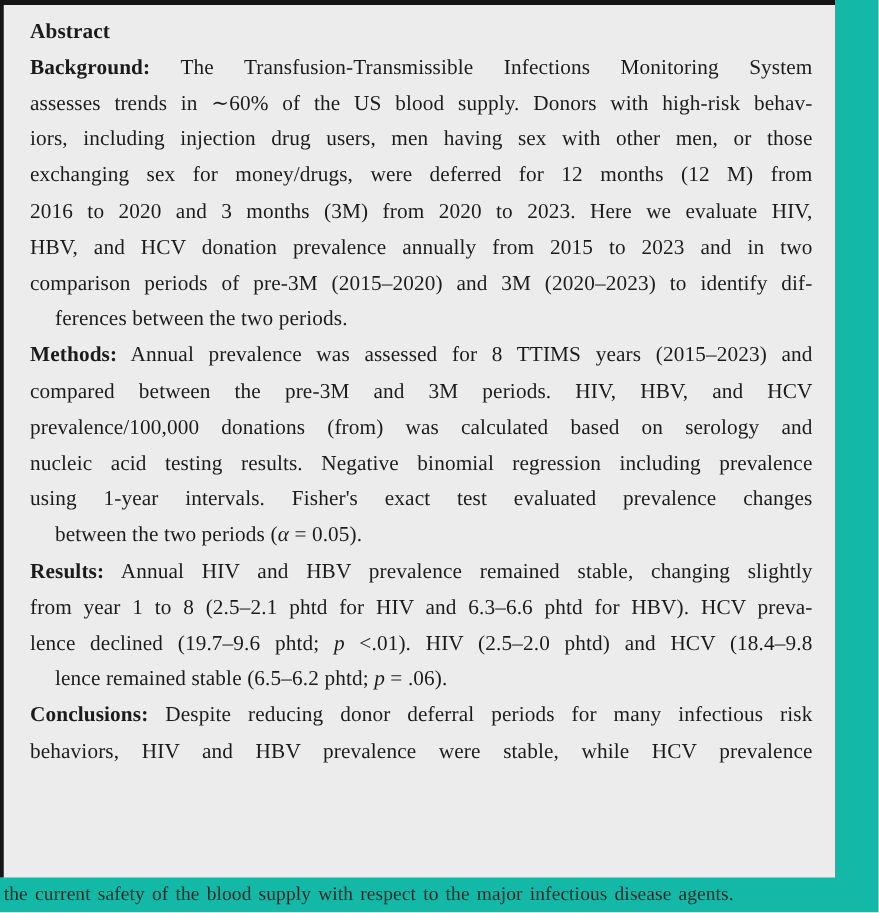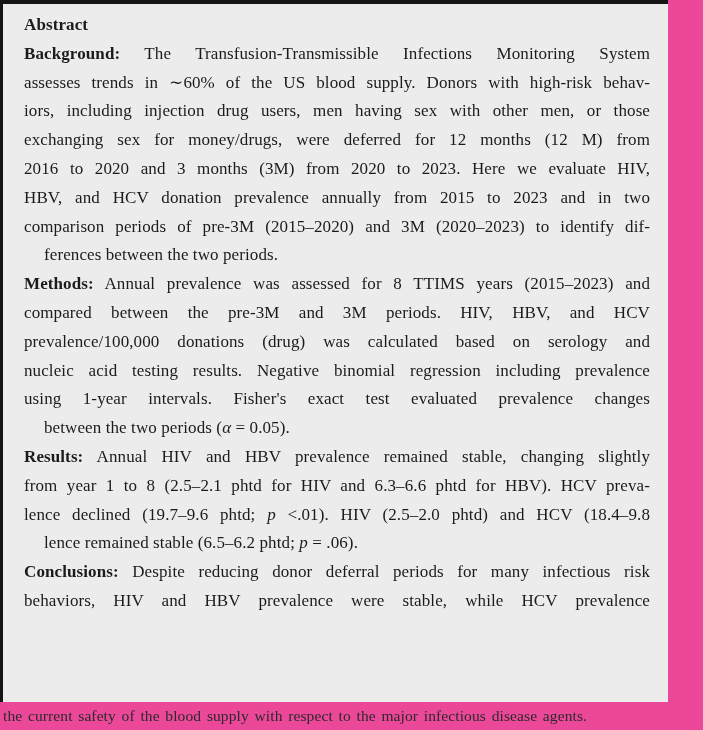--- a/index.html
+++ b/index.html
@@ -8,21 +8,21 @@
     background: #ffffff;
     width: 703px;
     height: 730px;
     overflow: hidden;
     font-family: "Liberation Serif", "DejaVu Serif", serif;
   }
   .page {
     position: relative;
     width: 703px;
     height: 730px;
-    background: #ec4899;
+    background: #14b8a6;
   }
   .abstract-box {
     box-sizing: border-box;
     width: 668px;
     height: 702px;
     background: #ececec;
     border-top: 4px solid #151515;
     border-left: 3px solid #151515;
     padding: 7px 18px 0 21px;
     overflow: hidden;
@@ -72,21 +72,21 @@
         <div class="line"><strong>Background:</strong> The Transfusion-Transmissible Infections Monitoring System</div>
         <div class="line">assesses trends in ∼60% of the US blood supply. Donors with high-risk behav-</div>
         <div class="line">iors, including injection drug users, men having sex with other men, or those</div>
         <div class="line">exchanging sex for money/drugs, were deferred for 12 months (12 M) from</div>
         <div class="line">2016 to 2020 and 3 months (3M) from 2020 to 2023. Here we evaluate HIV,</div>
         <div class="line">HBV, and HCV donation prevalence annually from 2015 to 2023 and in two</div>
         <div class="line">comparison periods of pre-3M (2015–2020) and 3M (2020–2023) to identify dif-</div>
         <div class="line last">ferences between the two periods.</div>
         <div class="line"><strong>Methods:</strong> Annual prevalence was assessed for 8 TTIMS years (2015–2023) and</div>
         <div class="line">compared between the pre-3M and 3M periods. HIV, HBV, and HCV</div>
-        <div class="line">prevalence/100,000 donations (drug) was calculated based on serology and</div>
+        <div class="line">prevalence/100,000 donations (from) was calculated based on serology and</div>
         <div class="line">nucleic acid testing results. Negative binomial regression including prevalence</div>
         <div class="line">using 1-year intervals. Fisher's exact test evaluated prevalence changes</div>
         <div class="line last">between the two periods (<i>α</i> = 0.05).</div>
         <div class="line"><strong>Results:</strong> Annual HIV and HBV prevalence remained stable, changing slightly</div>
         <div class="line">from year 1 to 8 (2.5–2.1 phtd for HIV and 6.3–6.6 phtd for HBV). HCV preva-</div>
         <div class="line">lence declined (19.7–9.6 phtd; <i>p</i> &lt;.01). HIV (2.5–2.0 phtd) and HCV (18.4–9.8</div>
         <div class="line last">lence remained stable (6.5–6.2 phtd; <i>p</i> = .06).</div>
         <div class="line"><strong>Conclusions:</strong> Despite reducing donor deferral periods for many infectious risk</div>
         <div class="line">behaviors, HIV and HBV prevalence were stable, while HCV prevalence</div>
       </div>

